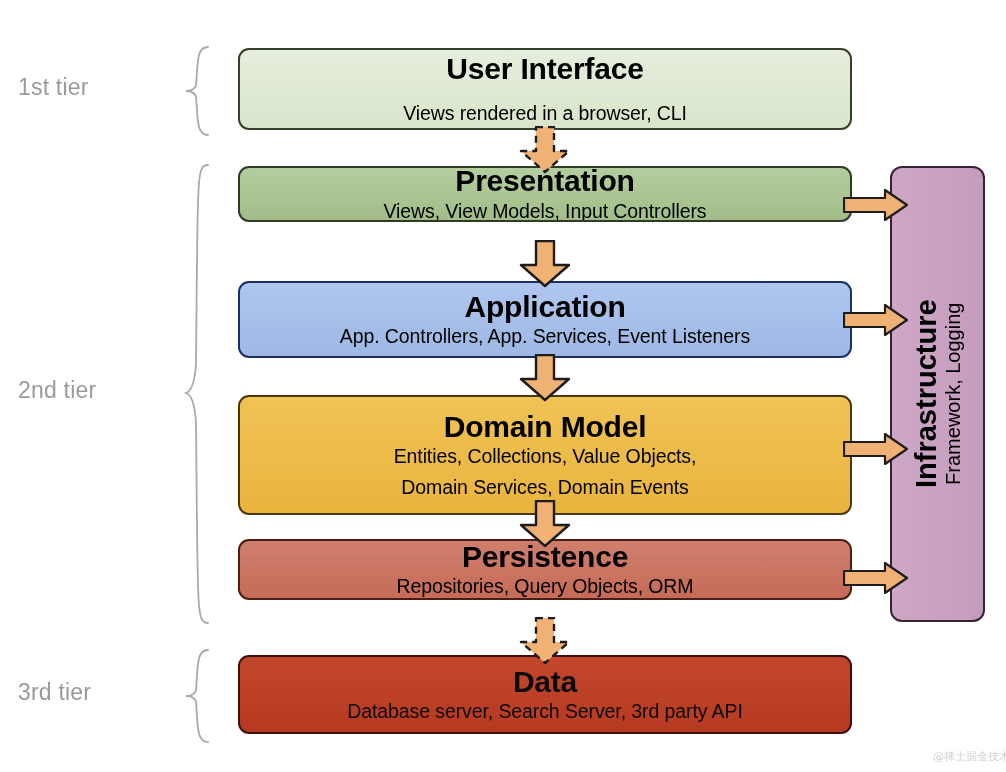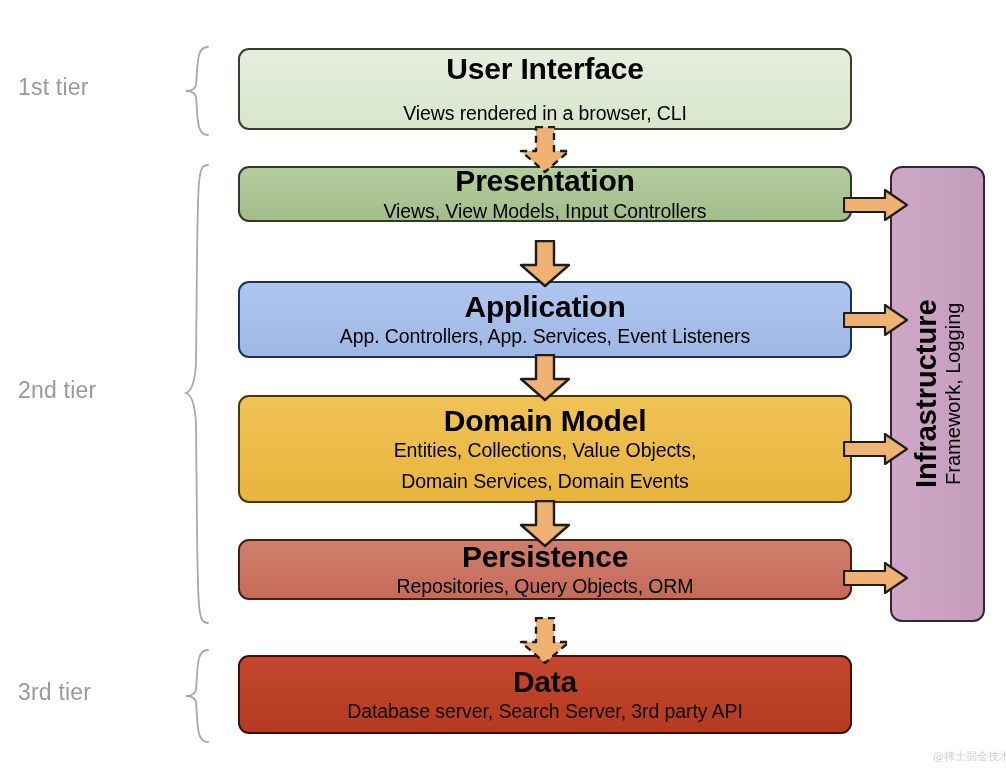--- a/index.html
+++ b/index.html
@@ -60,21 +60,21 @@
 
   #box-ui{top:48px;height:82px;
     background:linear-gradient(180deg,#e5eedd 0%,#d9e5cb 100%);
     border-color:#35402c;gap:14px;}
   #box-presentation{top:166px;height:56px;
     background:linear-gradient(180deg,#b4cd9f 0%,#a2bd89 100%);
     border-color:#2f3b26;}
   #box-application{top:281px;height:77px;
     background:linear-gradient(180deg,#afc6ef 0%,#9eb8e4 100%);
     border-color:#1b2f63;}
-  #box-domain{top:395px;height:108px;
+  #box-domain{top:395px;height:120px;
     background:linear-gradient(180deg,#f0c356 0%,#e8b43c 100%);
     border-color:#4a3707;}
   #box-persistence{top:539px;height:61px;
     background:linear-gradient(180deg,#d07f6d 0%,#c56b58 100%);
     border-color:#4a1d15;}
   #box-data{top:655px;height:79px;
     background:linear-gradient(180deg,#c2472c 0%,#b63a21 100%);
     border-color:#3d1009;}
   #box-data .ttl, #box-data .sub{color:#0b0b0b;}
 

